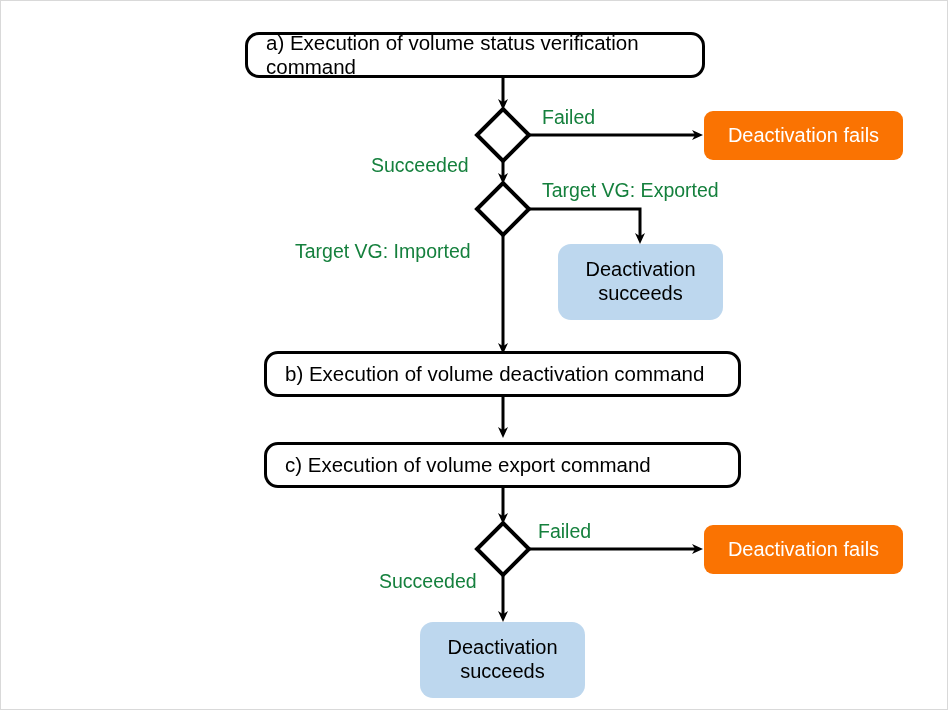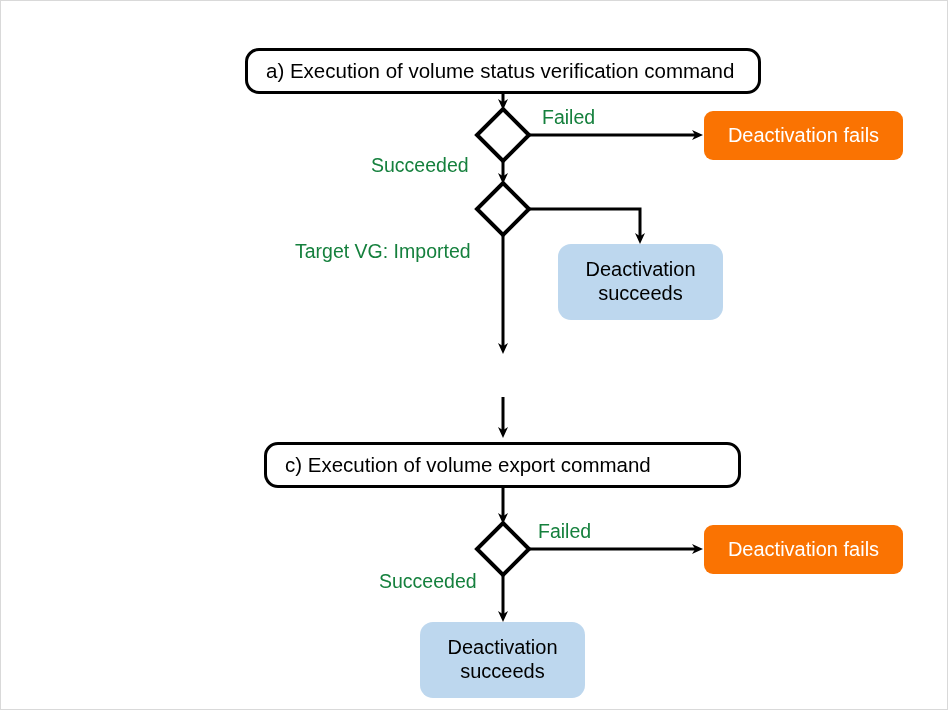--- a/index.html
+++ b/index.html
@@ -100,24 +100,27 @@
 
     <line x1="502" y1="481" x2="502" y2="518" stroke="#000" stroke-width="3" marker-end="url(#arrowhead)"></line>
 
     <polygon points="502,522 528,548 502,574 476,548" fill="#ffffff" stroke="#000000" stroke-width="4"></polygon>
 
     <line x1="528" y1="548" x2="697" y2="548" stroke="#000" stroke-width="3" marker-end="url(#arrowhead)"></line>
 
     <line x1="502" y1="574" x2="502" y2="616" stroke="#000" stroke-width="3" marker-end="url(#arrowhead)"></line>
   </svg>
 
-  <div class="node proc-box" style="left:244px; top:47px; width:516px; height:46px;">
+  <div class="node proc-box" style="left:244px; top:31px; width:460px; height:46px;">
     <span>a) Execution of volume  status verification command</span>
   </div>
 
+  <div class="node proc-box" style="left:263px; top:350px; width:477px; height:46px;">
+    <span>b) Execution of volume  deactivation command</span>
+  </div>
 
   <div class="node proc-box" style="left:263px; top:435px; width:477px; height:46px;margin-top:6px;">
     <span>c) Execution of volume  export command</span>
   </div>
 
   <div class="node term-fail" style="left:703px; top:110px; width:199px; height:49px;">
     <span>Deactivation fails</span>
   </div>
 
   <div class="node term-fail" style="left:703px; top:524px; width:199px; height:49px;">
@@ -135,20 +138,21 @@
   </div>
 
   <div class="diamond-hit" style="left:475px; top:107px;"></div>
   <div class="diamond-hit" style="left:475px; top:181px;"></div>
   <div class="diamond-hit" style="left:475px; top:521px;"></div>
 
   <div class="edge-label" style="left:541px; top:105px;">Failed</div>
 
   <div class="edge-label" style="left:370px; top:153px;">Succeeded</div>
 
+  <div class="edge-label" style="left:541px; top:178px;">Target VG:  Exported</div>
 
   <div class="edge-label" style="left:294px; top:239px;">Target VG:  Imported</div>
 
   <div class="edge-label" style="left:537px; top:519px;">Failed</div>
 
   <div class="edge-label" style="left:378px; top:569px;">Succeeded</div>
 
 </div>
 
 </body></html>

